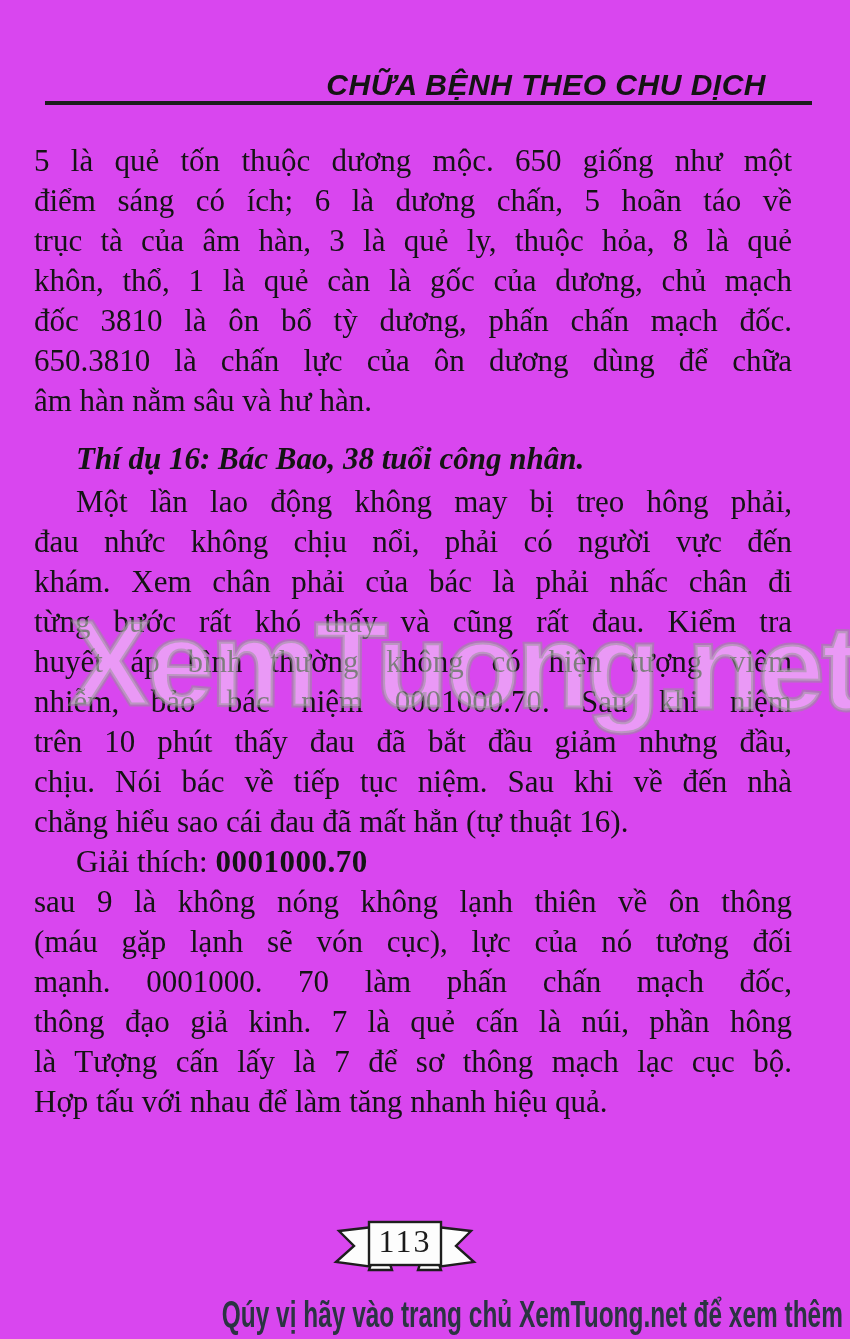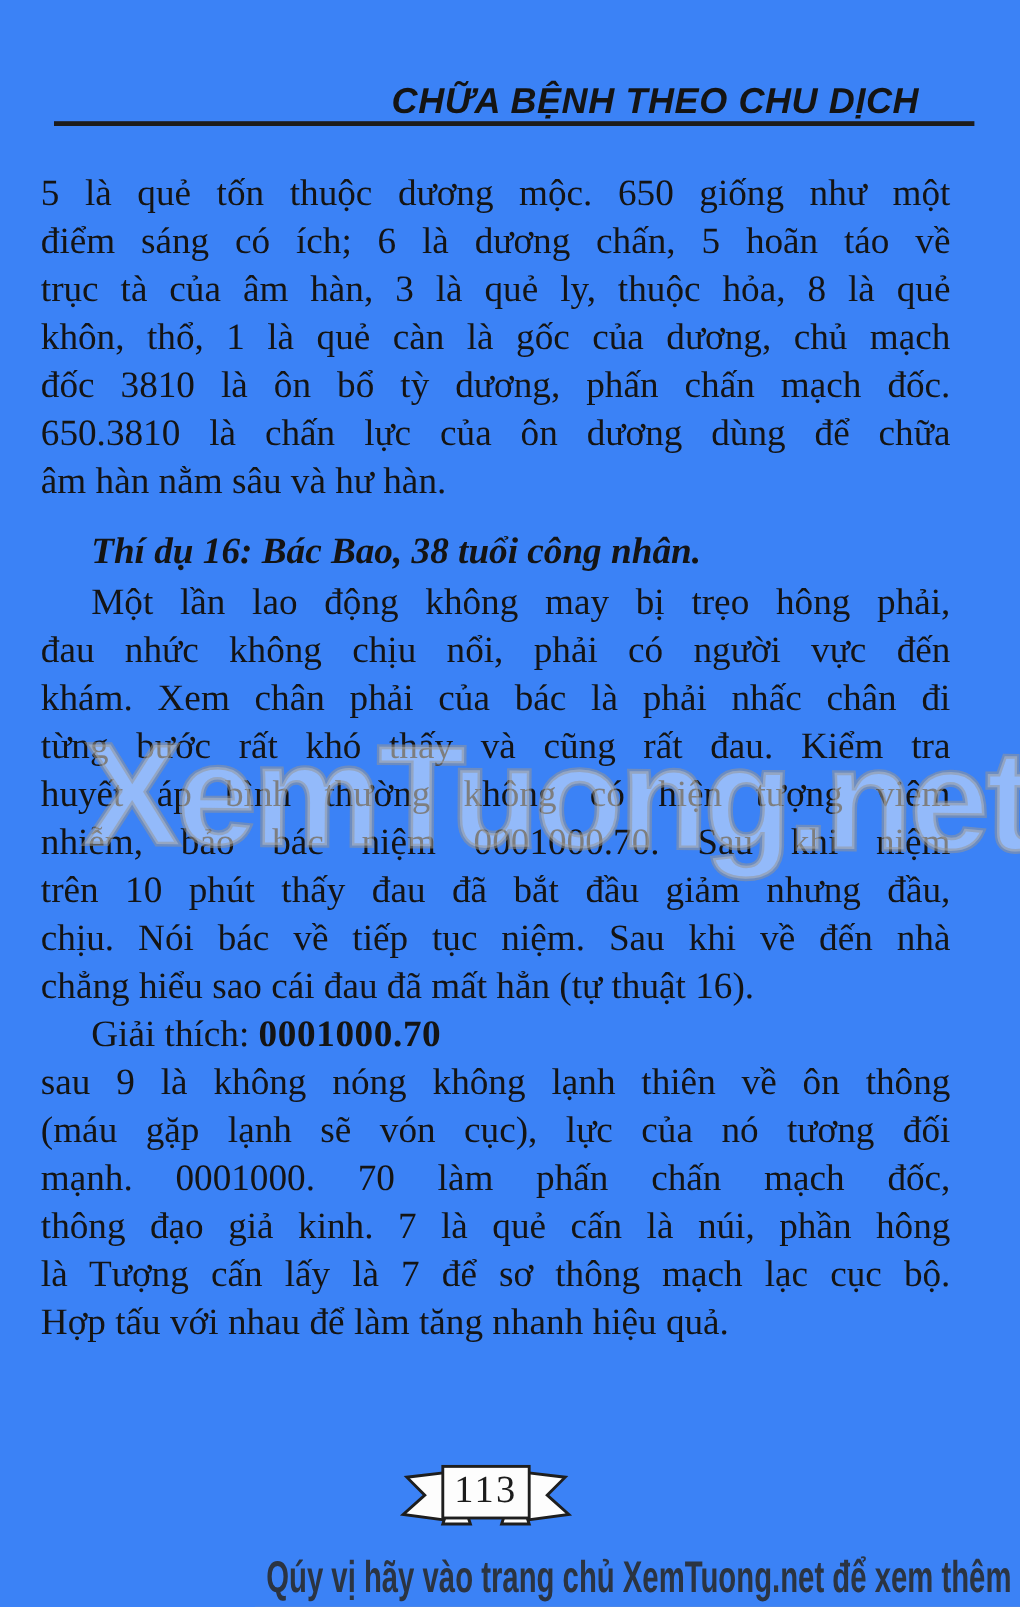--- a/index.html
+++ b/index.html
@@ -1,19 +1,19 @@
 <!DOCTYPE html>
 <html lang="vi" style="--footer-text: #2b3442; --body-text: #141414; --rule: #1c1c1c;"><head>
 <meta charset="utf-8">
 <style>
   html,body { margin:0; padding:0; }
   body { background:#9a9a9a; font-family:"Liberation Serif", serif; }
   .page {
     position:relative; width:850px; height:1339px; margin:0 auto;
-    background:#3b82f6; overflow:hidden; color:#161616;
+    background:#d946ef; overflow:hidden; color:#161616;
   }
 
   
   .header-title {
     position:absolute; top:68px; right:84px;
     font-family:"Liberation Sans", sans-serif;
     font-style:italic; font-weight:bold; font-size:30px;
     letter-spacing:0.5px; color:#141414; white-space:nowrap;
   }
   .header-rule {

